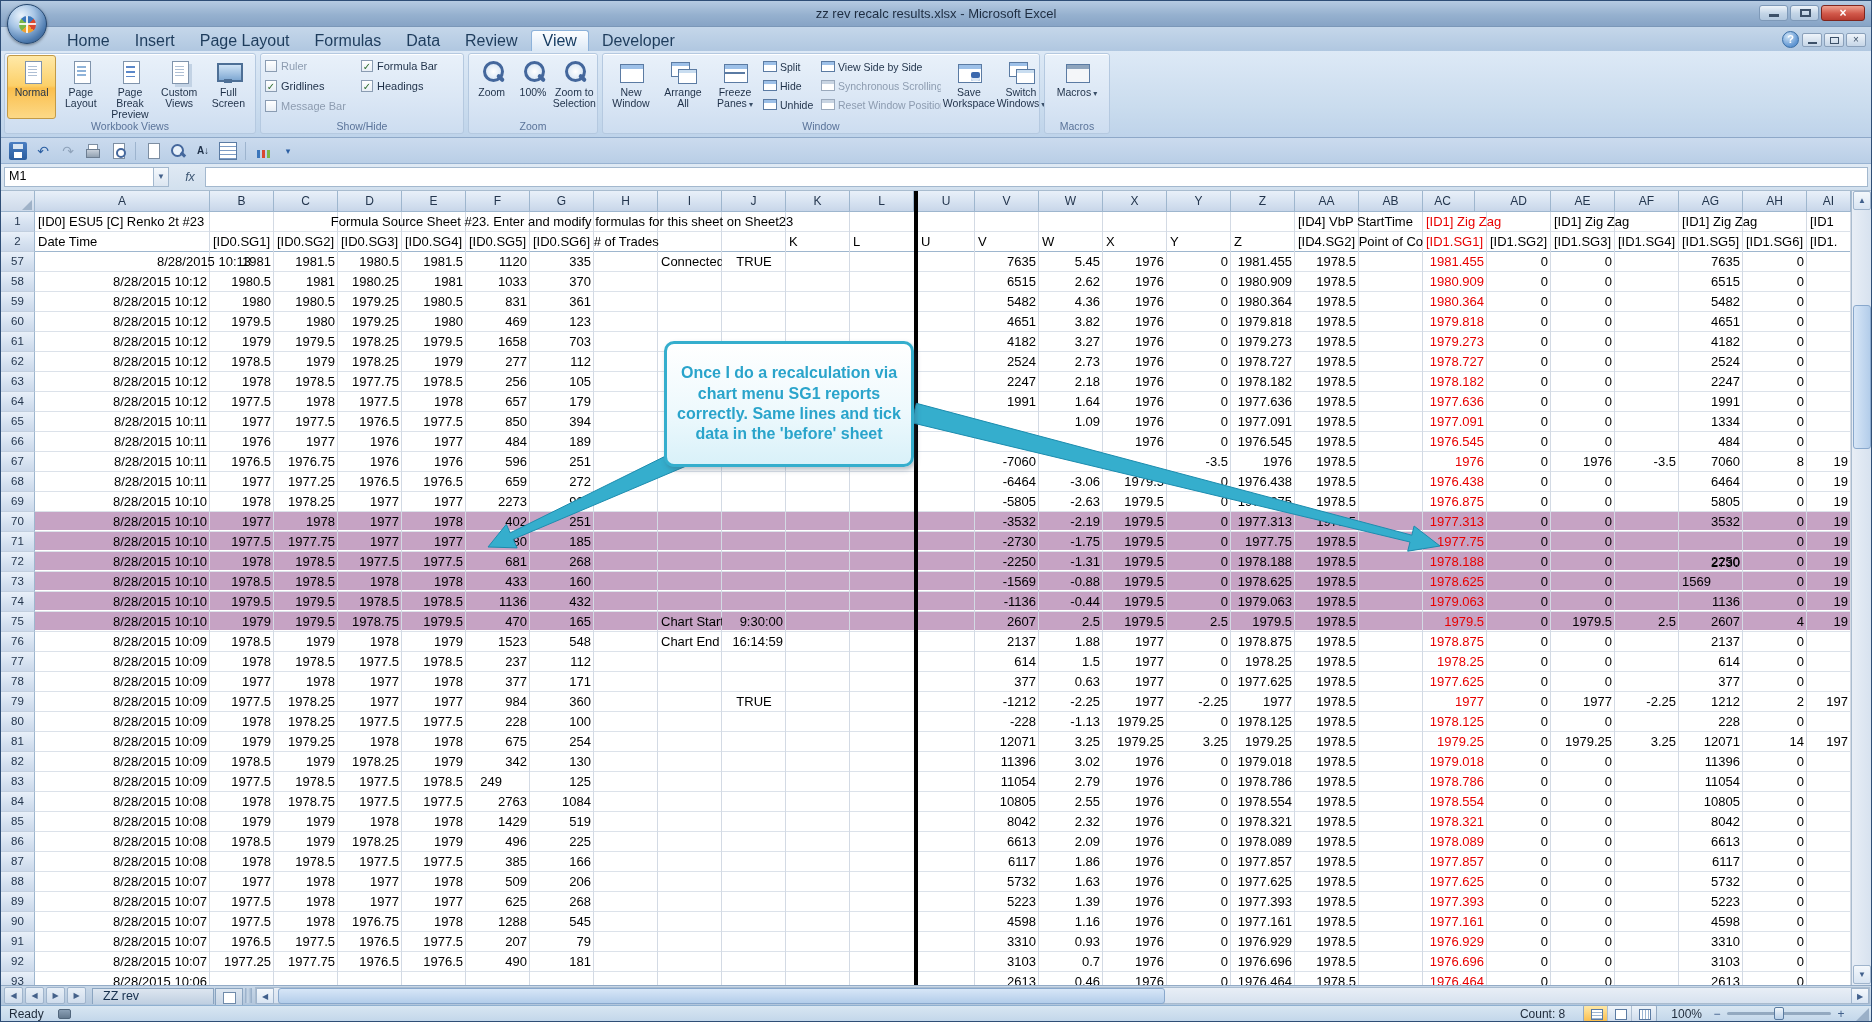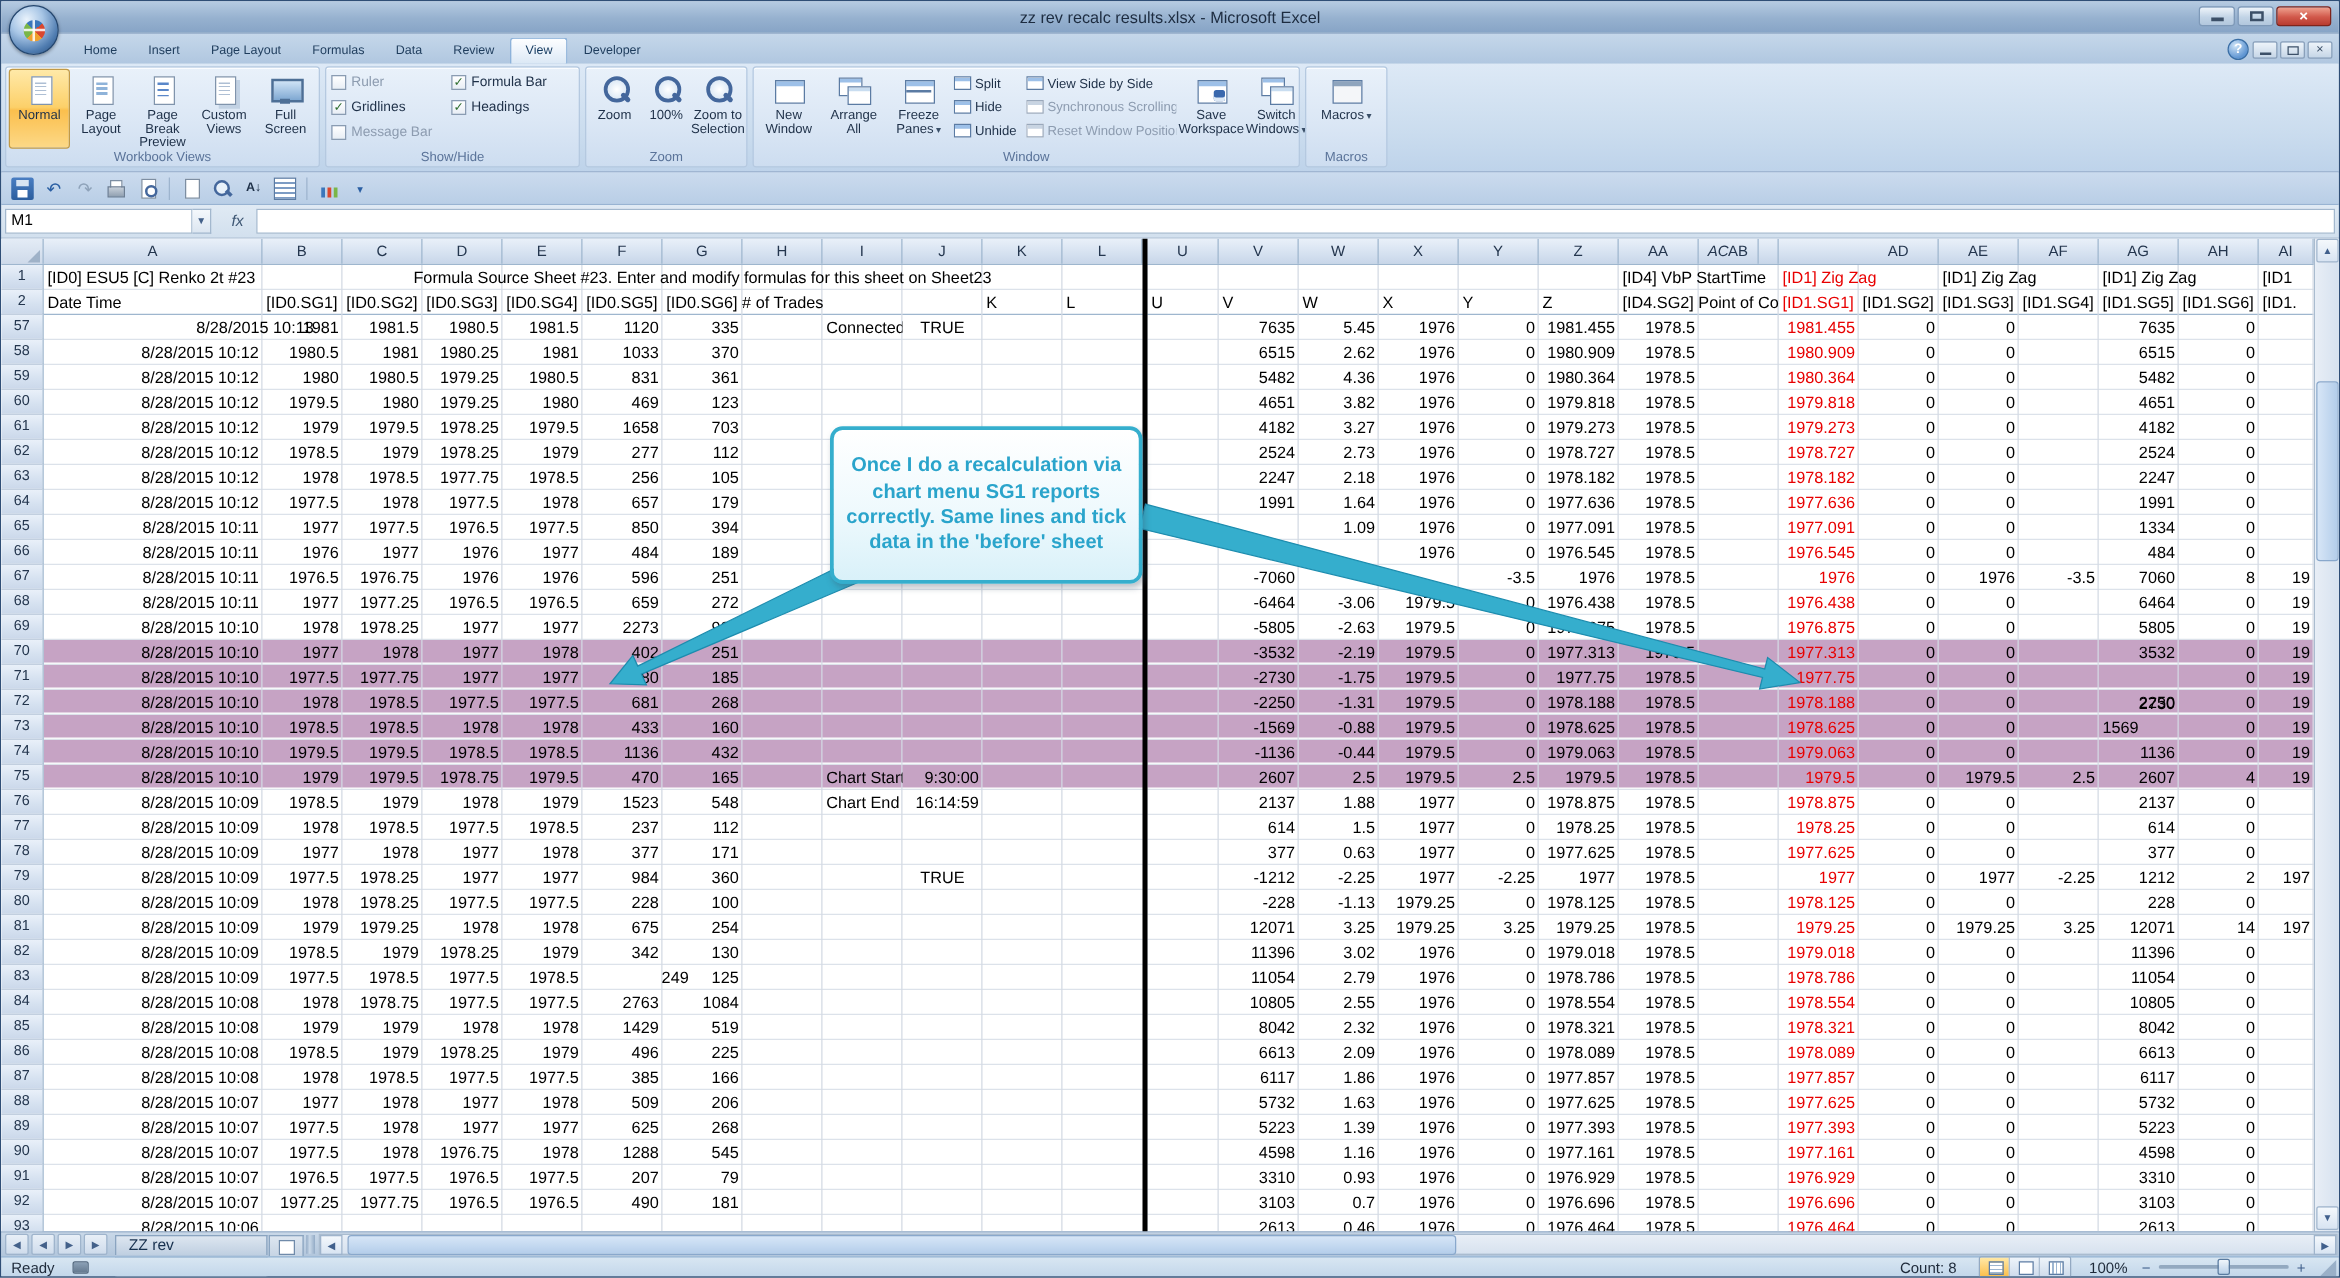--- a/index.html
+++ b/index.html
@@ -24,21 +24,21 @@
     border:1px solid #24466e;box-shadow:0 1px 3px rgba(0,0,0,.4);}
   #orb-logo{position:absolute;left:11px;top:11px;width:17px;height:17px;border-radius:50%;
     background:conic-gradient(from 45deg,#d9472f 0 25%,#f0a02f 0 50%,#7ab648 0 75%,#3b76bb 0 100%);}
   #orb-logo::before,#orb-logo::after{content:"";position:absolute;background:rgba(255,255,255,.85);}
   #orb-logo::before{left:7px;top:0;width:2px;height:17px;}
   #orb-logo::after{left:0;top:7px;width:17px;height:2px;}
 
   
   #tabrow{position:absolute;left:0;top:26px;width:1870px;height:24px;
     background:linear-gradient(#c5d7ea,#b0c7e0);display:flex;align-items:flex-end;padding-left:54px;}
-  .rtab{height:21px;line-height:20px;padding:0 11px;font-size:10px;color:#1e3c5c;margin-right:1px;
+  .rtab{height:21px;line-height:20px;padding:0 11px;font-size:16px;color:#1e3c5c;margin-right:1px;
     border:1px solid transparent;border-bottom:none;border-radius:3px 3px 0 0;}
   .rtab.active{background:linear-gradient(#fdfeff,#e9f1fa 60%,#dbe8f5);border-color:#8db2da;color:#13395f;}
   #tabrow-right{position:absolute;right:5px;top:4px;display:flex;align-items:center;gap:3px;}
   #help-btn{width:17px;height:17px;border-radius:50%;border:1px solid #3a6ea5;color:#fff;font-weight:bold;
     font-size:11px;text-align:center;line-height:15px;background:radial-gradient(circle at 35% 30%,#cfe4f7,#5f95d2 70%);}
   .wb-ctl{width:20px;height:14px;border:1px solid #8aa0ba;border-radius:2px;position:relative;
     background:linear-gradient(#eef4fa,#c6d6e7);font-size:10px;color:#3c5068;text-align:center;line-height:12px;}
   .wb-ctl .g-min{left:5px;bottom:2px;width:9px;height:2px;}
   .wb-ctl .g-max{left:5px;top:3px;width:9px;height:7px;border-width:1px;}
 
@@ -463,21 +463,21 @@
         <div class="colh" style="left: 785px; width: 64px;">K</div>
         <div class="colh" style="left: 849px; width: 64px;">L</div>
         <div class="colh" style="left: 917px; width: 57px;">U</div>
         <div class="colh" style="left: 974px; width: 64px;">V</div>
         <div class="colh" style="left: 1038px; width: 64px;">W</div>
         <div class="colh" style="left: 1102px; width: 64px;">X</div>
         <div class="colh" style="left: 1166px; width: 64px;">Y</div>
         <div class="colh" style="left: 1230px; width: 64px;">Z</div>
         <div class="colh" style="left: 1294px; width: 64px;">AA</div>
         <div class="colh" style="left: 1358px; width: 64px;">AB</div>
-        <div class="colh" style="left: 1342px; width: 64px; font-style: italic;">AC</div>
+        <div class="colh" style="left: 1410px; width: 64px;">AC</div>
         <div class="colh" style="left: 1486px; width: 64px;">AD</div>
         <div class="colh" style="left: 1550px; width: 64px;">AE</div>
         <div class="colh" style="left: 1614px; width: 64px;">AF</div>
         <div class="colh" style="left: 1678px; width: 64px;">AG</div>
         <div class="colh" style="left: 1742px; width: 64px;">AH</div>
         <div class="colh" style="left: 1806px; width: 44px;">AI</div>
       </div>
     <div id="grid-rows">
         <div class="vline" style="left: 208px;"></div>
         <div class="vline" style="left: 272px;"></div>
@@ -1111,21 +1111,21 @@
           <div class="cell" style="left: 1678px; width: 64px; text-align: right;">11396</div>
           <div class="cell" style="left: 1742px; width: 64px; text-align: right;">0</div>
         </div>
         <div class="grow" style="top: 560px;">
           <div class="gut">83</div>
           <div class="cell" style="left: 34px; width: 175px; text-align: right;">8/28/2015 10:09</div>
           <div class="cell" style="left: 209px; width: 64px; text-align: right;">1977.5</div>
           <div class="cell" style="left: 273px; width: 64px; text-align: right;">1978.5</div>
           <div class="cell" style="left: 337px; width: 64px; text-align: right;">1977.5</div>
           <div class="cell" style="left: 401px; width: 64px; text-align: right;">1978.5</div>
-          <div class="cell" style="left: 489px; width: 64px; text-align: right;">249</div>
+          <div class="cell" style="left: 440px; width: 64px; text-align: right;">249</div>
           <div class="cell" style="left: 529px; width: 64px; text-align: right;">125</div>
           <div class="cell" style="left: 974px; width: 64px; text-align: right;">11054</div>
           <div class="cell" style="left: 1038px; width: 64px; text-align: right;">2.79</div>
           <div class="cell" style="left: 1102px; width: 64px; text-align: right;">1976</div>
           <div class="cell" style="left: 1166px; width: 64px; text-align: right;">0</div>
           <div class="cell" style="left: 1230px; width: 64px; text-align: right;">1978.786</div>
           <div class="cell" style="left: 1294px; width: 64px; text-align: right;">1978.5</div>
           <div class="cell" style="left: 1422px; width: 64px; text-align: right; color: rgb(232, 0, 0);">1978.786</div>
           <div class="cell" style="left: 1486px; width: 64px; text-align: right;">0</div>
           <div class="cell" style="left: 1550px; width: 64px; text-align: right;">0</div>

